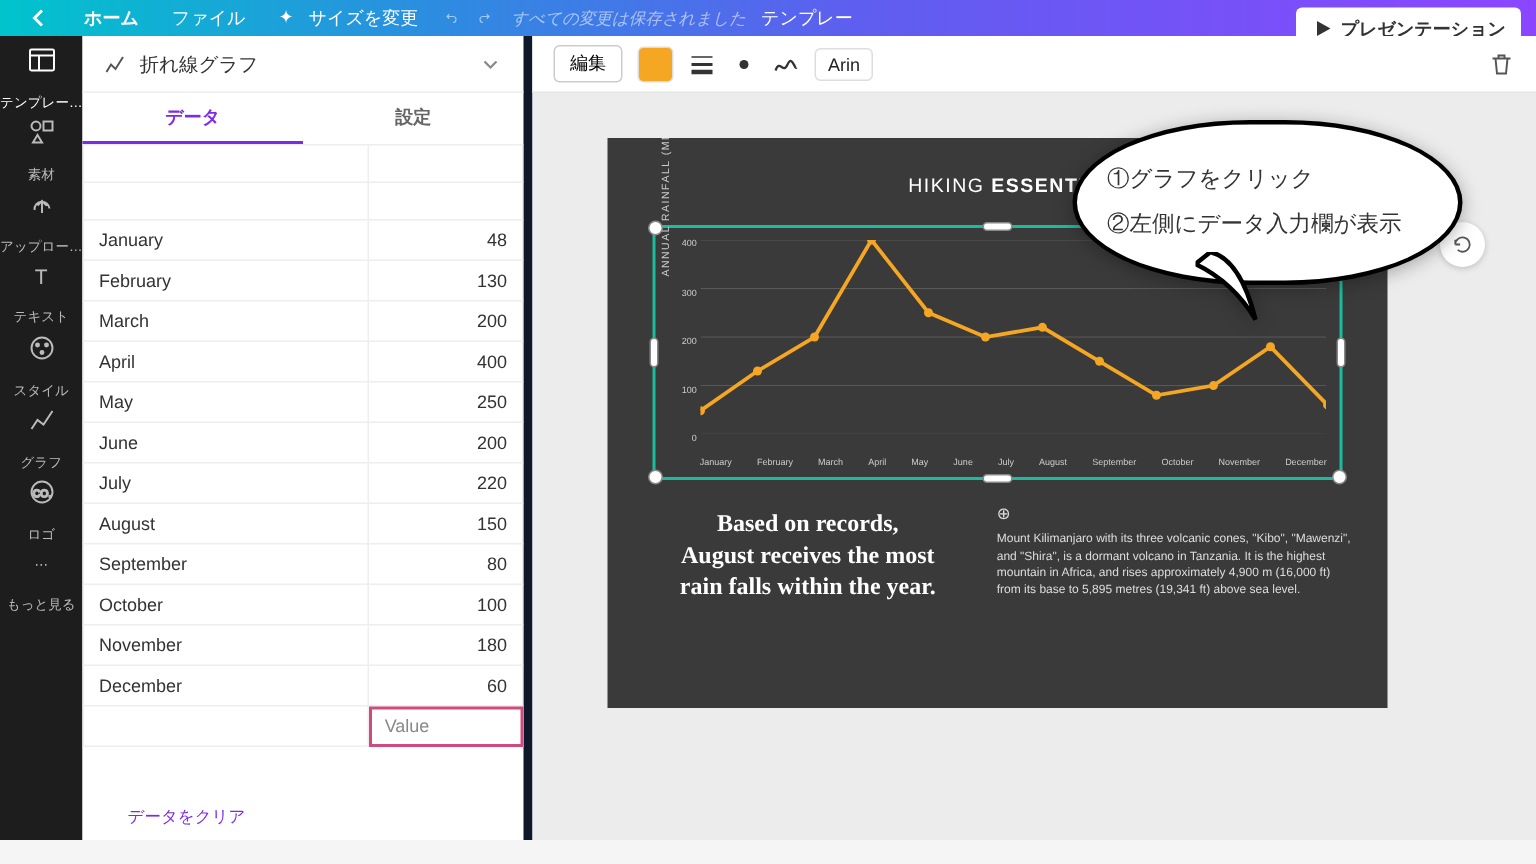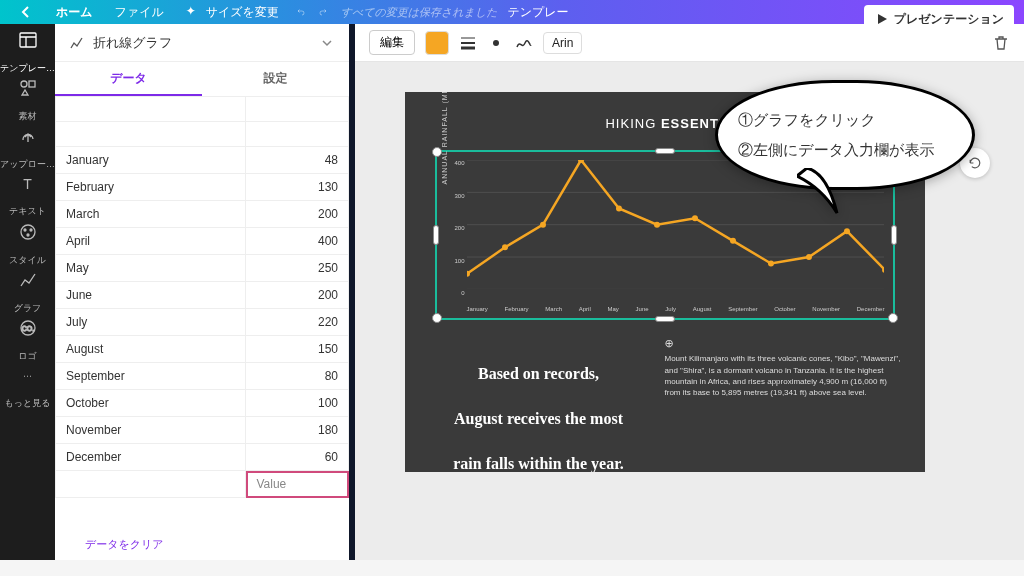--- a/index.html
+++ b/index.html
@@ -58,21 +58,21 @@
   .h-tc { top: -4px; left: 50%; margin-left: -10px; width: 20px; height: 6px; border-radius: 3px; }
   .h-bc { bottom: -4px; left: 50%; margin-left: -10px; width: 20px; height: 6px; border-radius: 3px; }
   .h-ml { top: 50%; left: -4px; margin-top: -10px; width: 6px; height: 20px; border-radius: 3px; }
   .h-mr { top: 50%; right: -4px; margin-top: -10px; width: 6px; height: 20px; border-radius: 3px; }
   .ylabel { position: absolute; left: 4px; top: 50%; transform: rotate(-90deg) translateX(50%); transform-origin: left top; font-size: 7px; letter-spacing: 1px; color: #ccc; }
   .chart-svg { position: absolute; left: 30px; right: 8px; top: 8px; bottom: 22px; }
   .x-labels { position: absolute; left: 30px; right: 8px; bottom: 6px; display: flex; justify-content: space-between; font-size: 6px; color: #ccc; }
   .y-ticks { position: absolute; left: 18px; top: 8px; bottom: 22px; width: 10px; display: flex; flex-direction: column; justify-content: space-between; font-size: 6px; color: #ccc; align-items: flex-end; }
 
   .slide-txt { position: absolute; top: 248px; left: 24px; width: 220px; color: #fff; font-family: Georgia, "Times New Roman", serif; }
-  .slide-txt .line { font-size: 16px; font-weight: 700; text-align: center; line-height: 1.3; margin-top: 24px; }
+  .slide-txt .line { font-size: 16px; font-weight: 700; text-align: center; line-height: 1.3; }
   .slide-body { position: absolute; top: 244px; left: 260px; right: 24px; font-size: 8px; color: #ddd; line-height: 1.4; }
   .slide-body .ico { font-size: 11px; margin-bottom: 2px; }
 
   .bubble { position: absolute; top: 18px; left: 360px; z-index: 5; filter: drop-shadow(0 2px 6px rgba(0,0,0,0.3)); }
   .bubble-main { width: 260px; background: #fff; border: 3px solid #000; border-radius: 50% / 55%; padding: 22px 20px; font-size: 15px; line-height: 2; color: #333; font-family: "Yu Mincho", serif; }
   .bubble-tail { position: absolute; bottom: -28px; left: 82px; }
 
   .page-rot { position: absolute; right: 34px; top: 86px; width: 30px; height: 30px; background: #fff; border-radius: 50%; box-shadow: 0 1px 4px rgba(0,0,0,0.2); display: flex; align-items: center; justify-content: center; cursor: pointer; }
 </style>
 </head>

